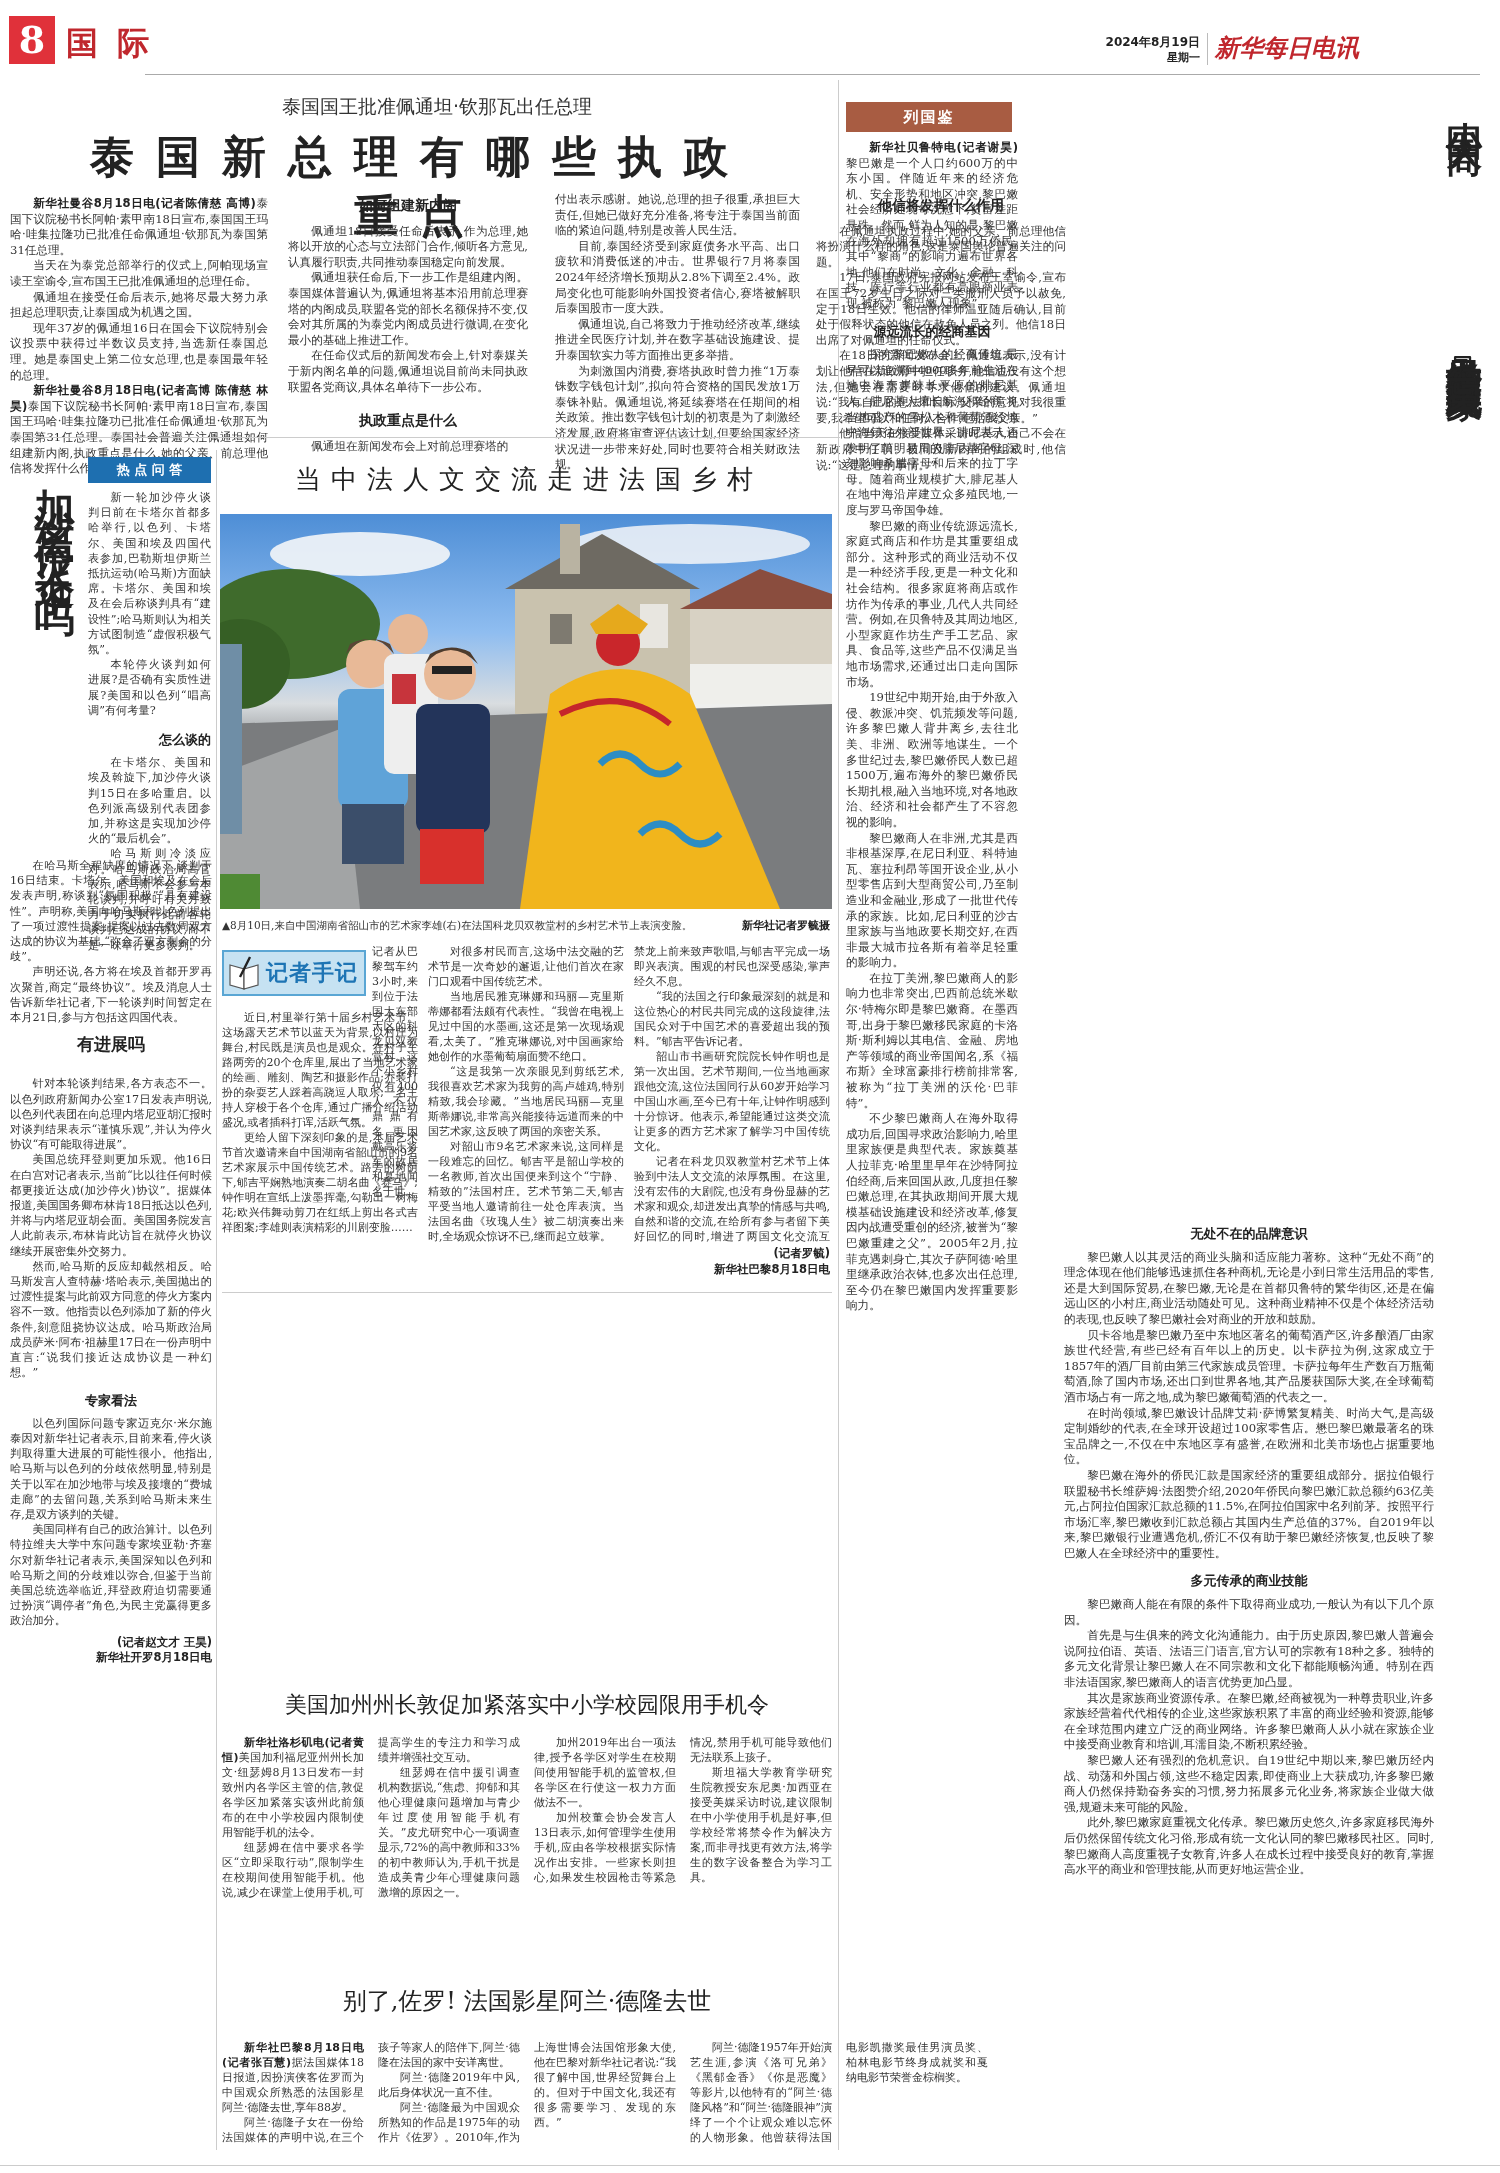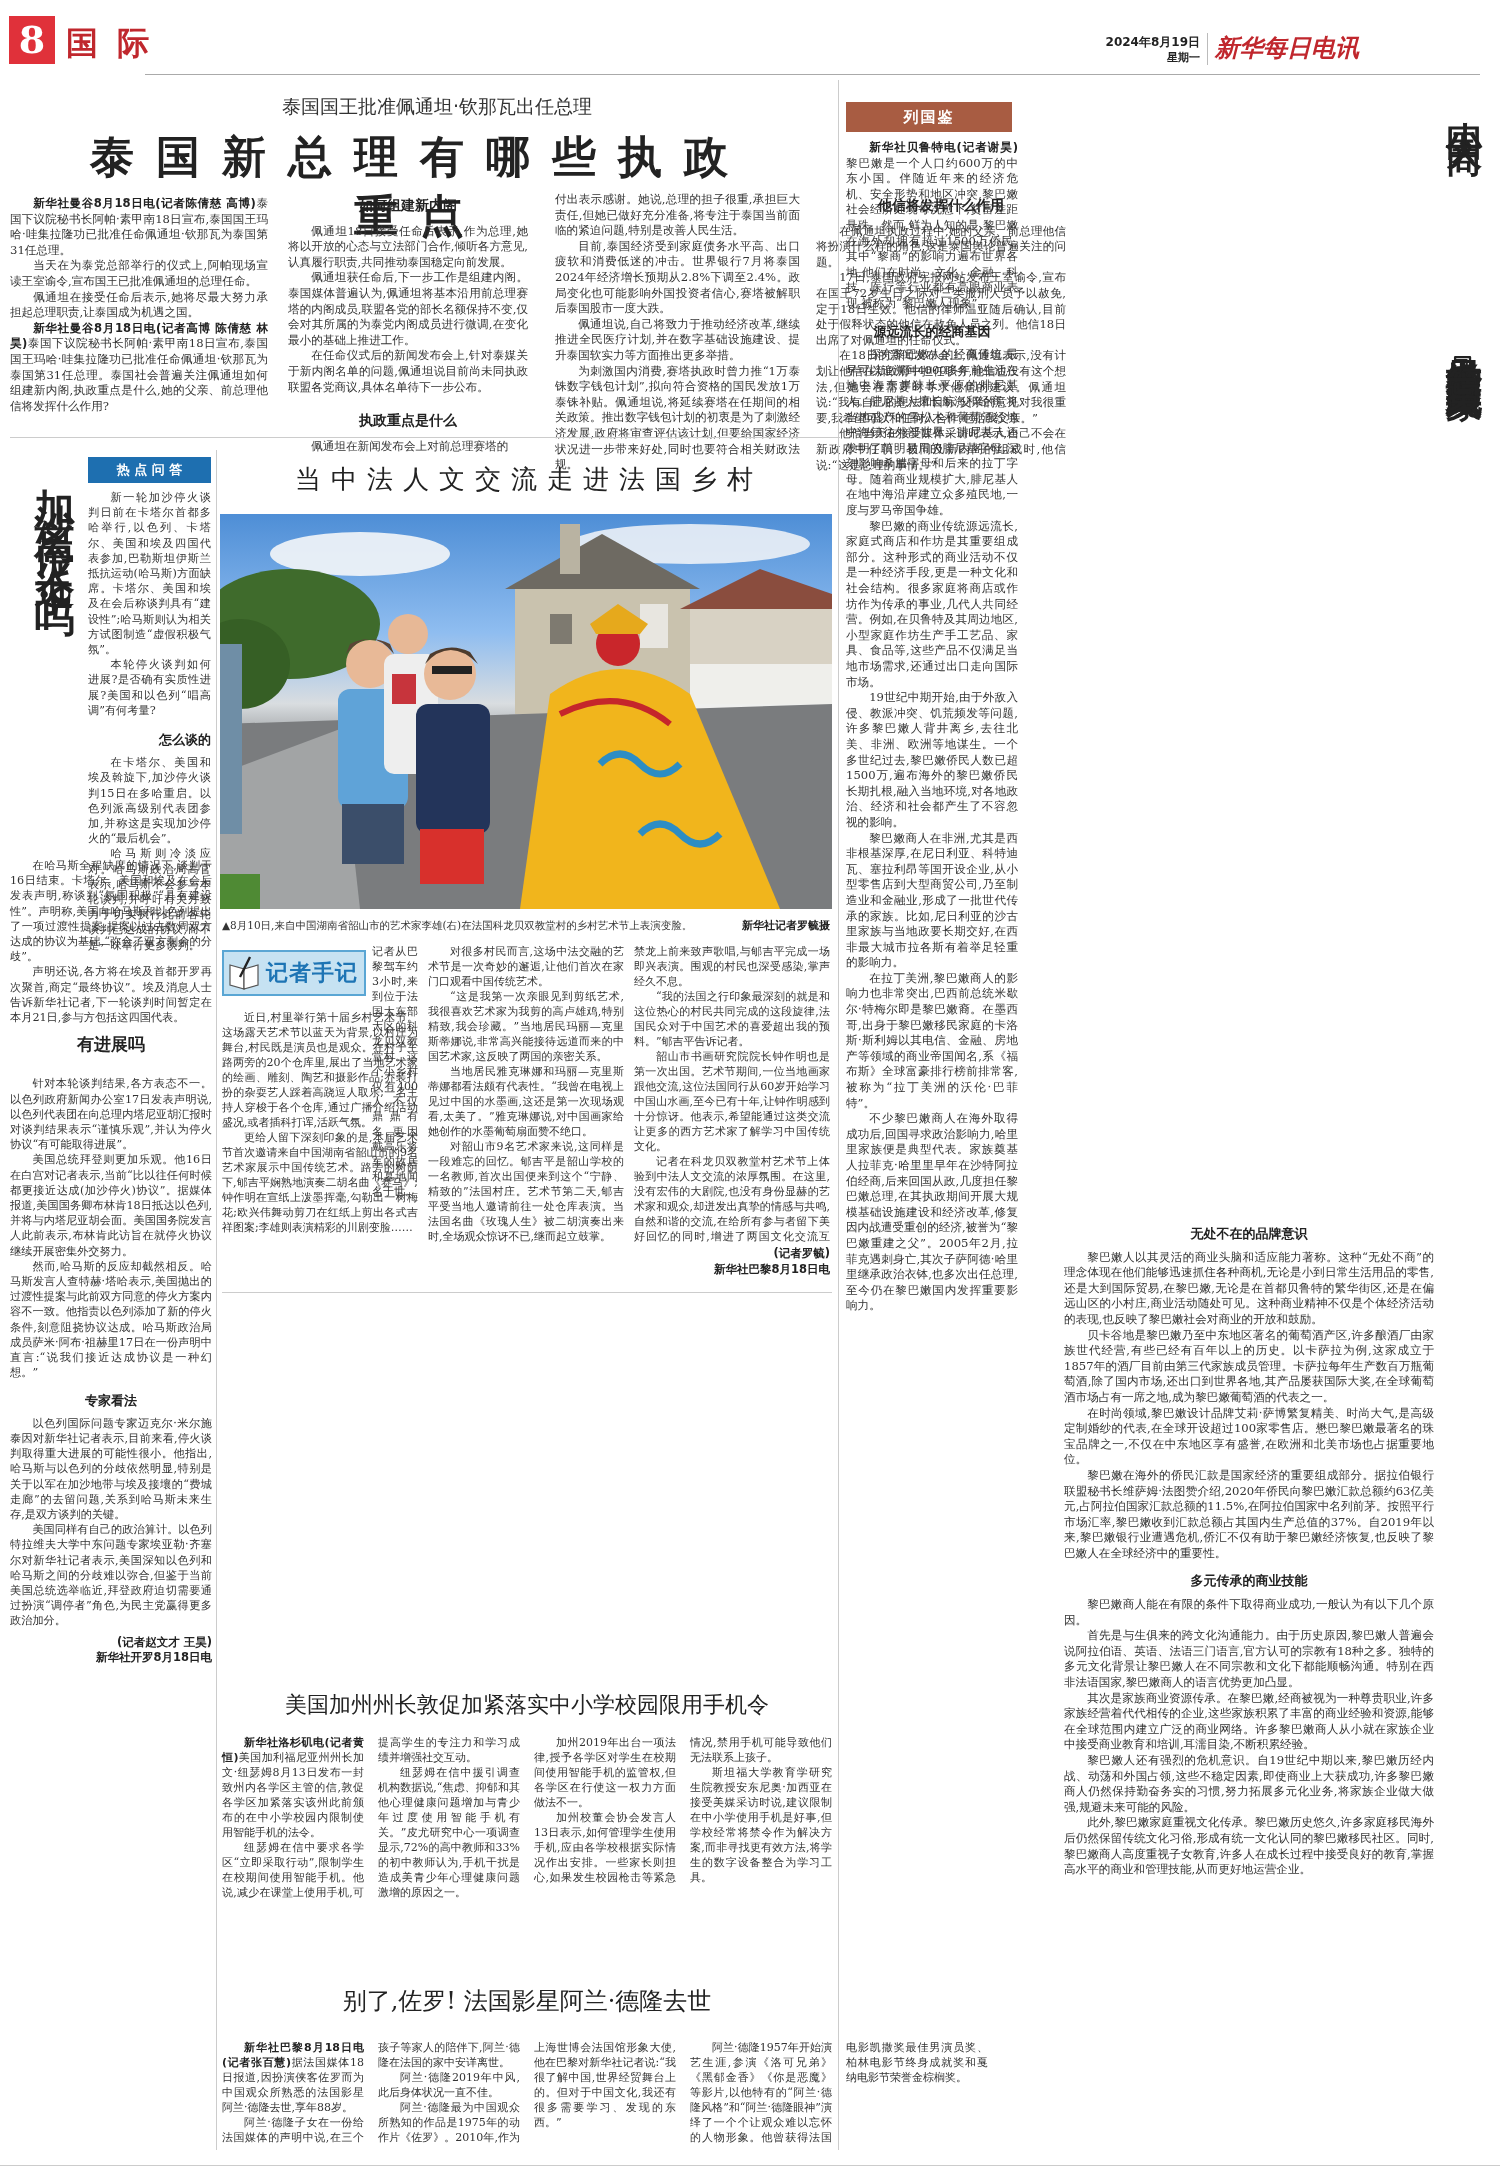--- a/index.html
+++ b/index.html
@@ -29,20 +29,21 @@
 <div class="abs" style="left:1207px;top:33px;width:1px;height:32px;background:#bbb;"></div>
 <div class="abs" style="left:1215px;top:32px;font-size:24px;font-weight:bold;color:#c0272d;font-family:'DejaVu Serif',serif;font-style:italic;">新华每日电讯</div>
 
 <div class="abs sans" style="left:237px;top:94px;width:400px;font-size:19px;color:#333;text-align:center;">泰国国王批准佩通坦·钦那瓦出任总理</div>
 <div class="abs" style="left:80px;top:128px;width:680px;font-size:44px;font-weight:bold;color:#222;letter-spacing:22px;text-align:center;">泰国新总理有哪些执政重点</div>
 
 <div class="abs txt" style="left:10px;top:196px;width:258px;">
   <p><b>新华社曼谷8月18日电(记者陈倩慈 高博)</b><span>泰国下议院秘书长阿帕·素甲南18日宣布,泰国国王玛哈·哇集拉隆功已批准任命佩通坦·钦那瓦为泰国第31任总理。</span></p>
   <p>当天在为泰党总部举行的仪式上,阿帕现场宣读王室谕令,宣布国王已批准佩通坦的总理任命。</p>
   <p>佩通坦在接受任命后表示,她将尽最大努力承担起总理职责,让泰国成为机遇之国。</p>
+  <p>现年37岁的佩通坦16日在国会下议院特别会议投票中获得过半数议员支持,当选新任泰国总理。她是泰国史上第二位女总理,也是泰国最年轻的总理。</p>
   <p><b>新华社曼谷8月18日电(记者高博 陈倩慈 林昊)</b><span>泰国下议院秘书长阿帕·素甲南18日宣布,泰国国王玛哈·哇集拉隆功已批准任命佩通坦·钦那瓦为泰国第31任总理。泰国社会普遍关注佩通坦如何组建新内阁,执政重点是什么,她的父亲、前总理他信将发挥什么作用?</span></p>
 </div>
 
 <div class="abs" style="left:230px;top:200px;width:185px;">
 </div>
 <div class="abs txt" style="left:288px;top:198px;width:240px;">
   <div class="sub" style="margin:0 0 10px;">如何组建新内阁</div>
   <p>佩通坦18日接受任命后表示,作为总理,她将以开放的心态与立法部门合作,倾听各方意见,认真履行职责,共同推动泰国稳定向前发展。</p>
   <p>佩通坦获任命后,下一步工作是组建内阁。泰国媒体普遍认为,佩通坦将基本沿用前总理赛塔的内阁成员,联盟各党的部长名额保持不变,仅会对其所属的为泰党内阁成员进行微调,在变化最小的基础上推进工作。</p>
   <p>在任命仪式后的新闻发布会上,针对泰媒关于新内阁名单的问题,佩通坦说目前尚未同执政联盟各党商议,具体名单待下一步公布。</p>
@@ -182,22 +183,22 @@
 
 <div class="abs txt" style="left:222px;top:944px;width:196px;height:320px;overflow:hidden;font-size:11px;line-height:15px;font-family:'DejaVu Serif',serif;">
   <p style="padding-left:150px;text-indent:0;">记者从巴黎驾车约3小时,来到位于法国大东部大区的科龙贝双教堂村。这个小乡村仅有400人,不仅鼎鼎有名,更因戴高乐将军的故居和墓地闻名于世。</p>
 </div>
 <div class="abs txt" style="left:222px;top:1010px;width:196px;height:250px;overflow:hidden;font-size:11px;line-height:15px;">
   <p>近日,村里举行第十届乡村艺术节。这场露天艺术节以蓝天为背景,以村庄为舞台,村民既是演员也是观众。在村子主路两旁的20个仓库里,展出了当地艺术家的绘画、雕刻、陶艺和摄影作品;乔装打扮的杂耍艺人踩着高跷逗人取乐;一名主持人穿梭于各个仓库,通过广播介绍活动盛况,或者插科打诨,活跃气氛。</p>
   <p>更给人留下深刻印象的是,本届艺术节首次邀请来自中国湖南省韶山市的9名艺术家展示中国传统艺术。路旁的树荫下,郇吉平娴熟地演奏二胡名曲《赛马》;钟作明在宣纸上泼墨挥毫,勾勒出一树梅花;欧兴伟舞动剪刀在红纸上剪出各式吉祥图案;李雄则表演精彩的川剧变脸……</p>
 </div>
 <div class="abs txt" style="left:428px;top:944px;width:196px;height:320px;overflow:hidden;font-size:11px;line-height:15px;">
   <p>对很多村民而言,这场中法交融的艺术节是一次奇妙的邂逅,让他们首次在家门口观看中国传统艺术。</p>
+  <p>当地居民雅克琳娜和玛丽—克里斯蒂娜都看法颇有代表性。“我曾在电视上见过中国的水墨画,这还是第一次现场观看,太美了。”雅克琳娜说,对中国画家给她创作的水墨葡萄扇面赞不绝口。</p>
   <p>“这是我第一次亲眼见到剪纸艺术,我很喜欢艺术家为我剪的高卢雄鸡,特别精致,我会珍藏。”当地居民玛丽—克里斯蒂娜说,非常高兴能接待远道而来的中国艺术家,这反映了两国的亲密关系。</p>
-  <p>当地居民雅克琳娜和玛丽—克里斯蒂娜都看法颇有代表性。“我曾在电视上见过中国的水墨画,这还是第一次现场观看,太美了。”雅克琳娜说,对中国画家给她创作的水墨葡萄扇面赞不绝口。</p>
   <p>对韶山市9名艺术家来说,这同样是一段难忘的回忆。郇吉平是韶山学校的一名教师,首次出国便来到这个“宁静、精致的”法国村庄。艺术节第二天,郇吉平受当地人邀请前往一处仓库表演。当法国名曲《玫瑰人生》被二胡演奏出来时,全场观众惊讶不已,继而起立鼓掌。</p>
 </div>
 <div class="abs txt" style="left:634px;top:944px;width:196px;height:300px;overflow:hidden;font-size:11px;line-height:15px;">
   <p style="text-indent:0">禁龙上前来致声歌唱,与郇吉平完成一场即兴表演。围观的村民也深受感染,掌声经久不息。</p>
   <p>“我的法国之行印象最深刻的就是和这位热心的村民共同完成的这段旋律,法国民众对于中国艺术的喜爱超出我的预料。”郇吉平告诉记者。</p>
   <p>韶山市书画研究院院长钟作明也是第一次出国。艺术节期间,一位当地画家跟他交流,这位法国同行从60岁开始学习中国山水画,至今已有十年,让钟作明感到十分惊讶。他表示,希望能通过这类交流让更多的西方艺术家了解学习中国传统文化。</p>
   <p>记者在科龙贝双教堂村艺术节上体验到中法人文交流的浓厚氛围。在这里,没有宏伟的大剧院,也没有身份显赫的艺术家和观众,却迸发出真挚的情感与共鸣,自然和谐的交流,在给所有参与者留下美好回忆的同时,增进了两国文化交流互鉴。</p>
 </div>
 <div class="abs credit" style="left:634px;top:1246px;width:196px;">(记者罗毓)</div>
 <div class="abs credit" style="left:634px;top:1262px;width:196px;">新华社巴黎8月18日电</div>

